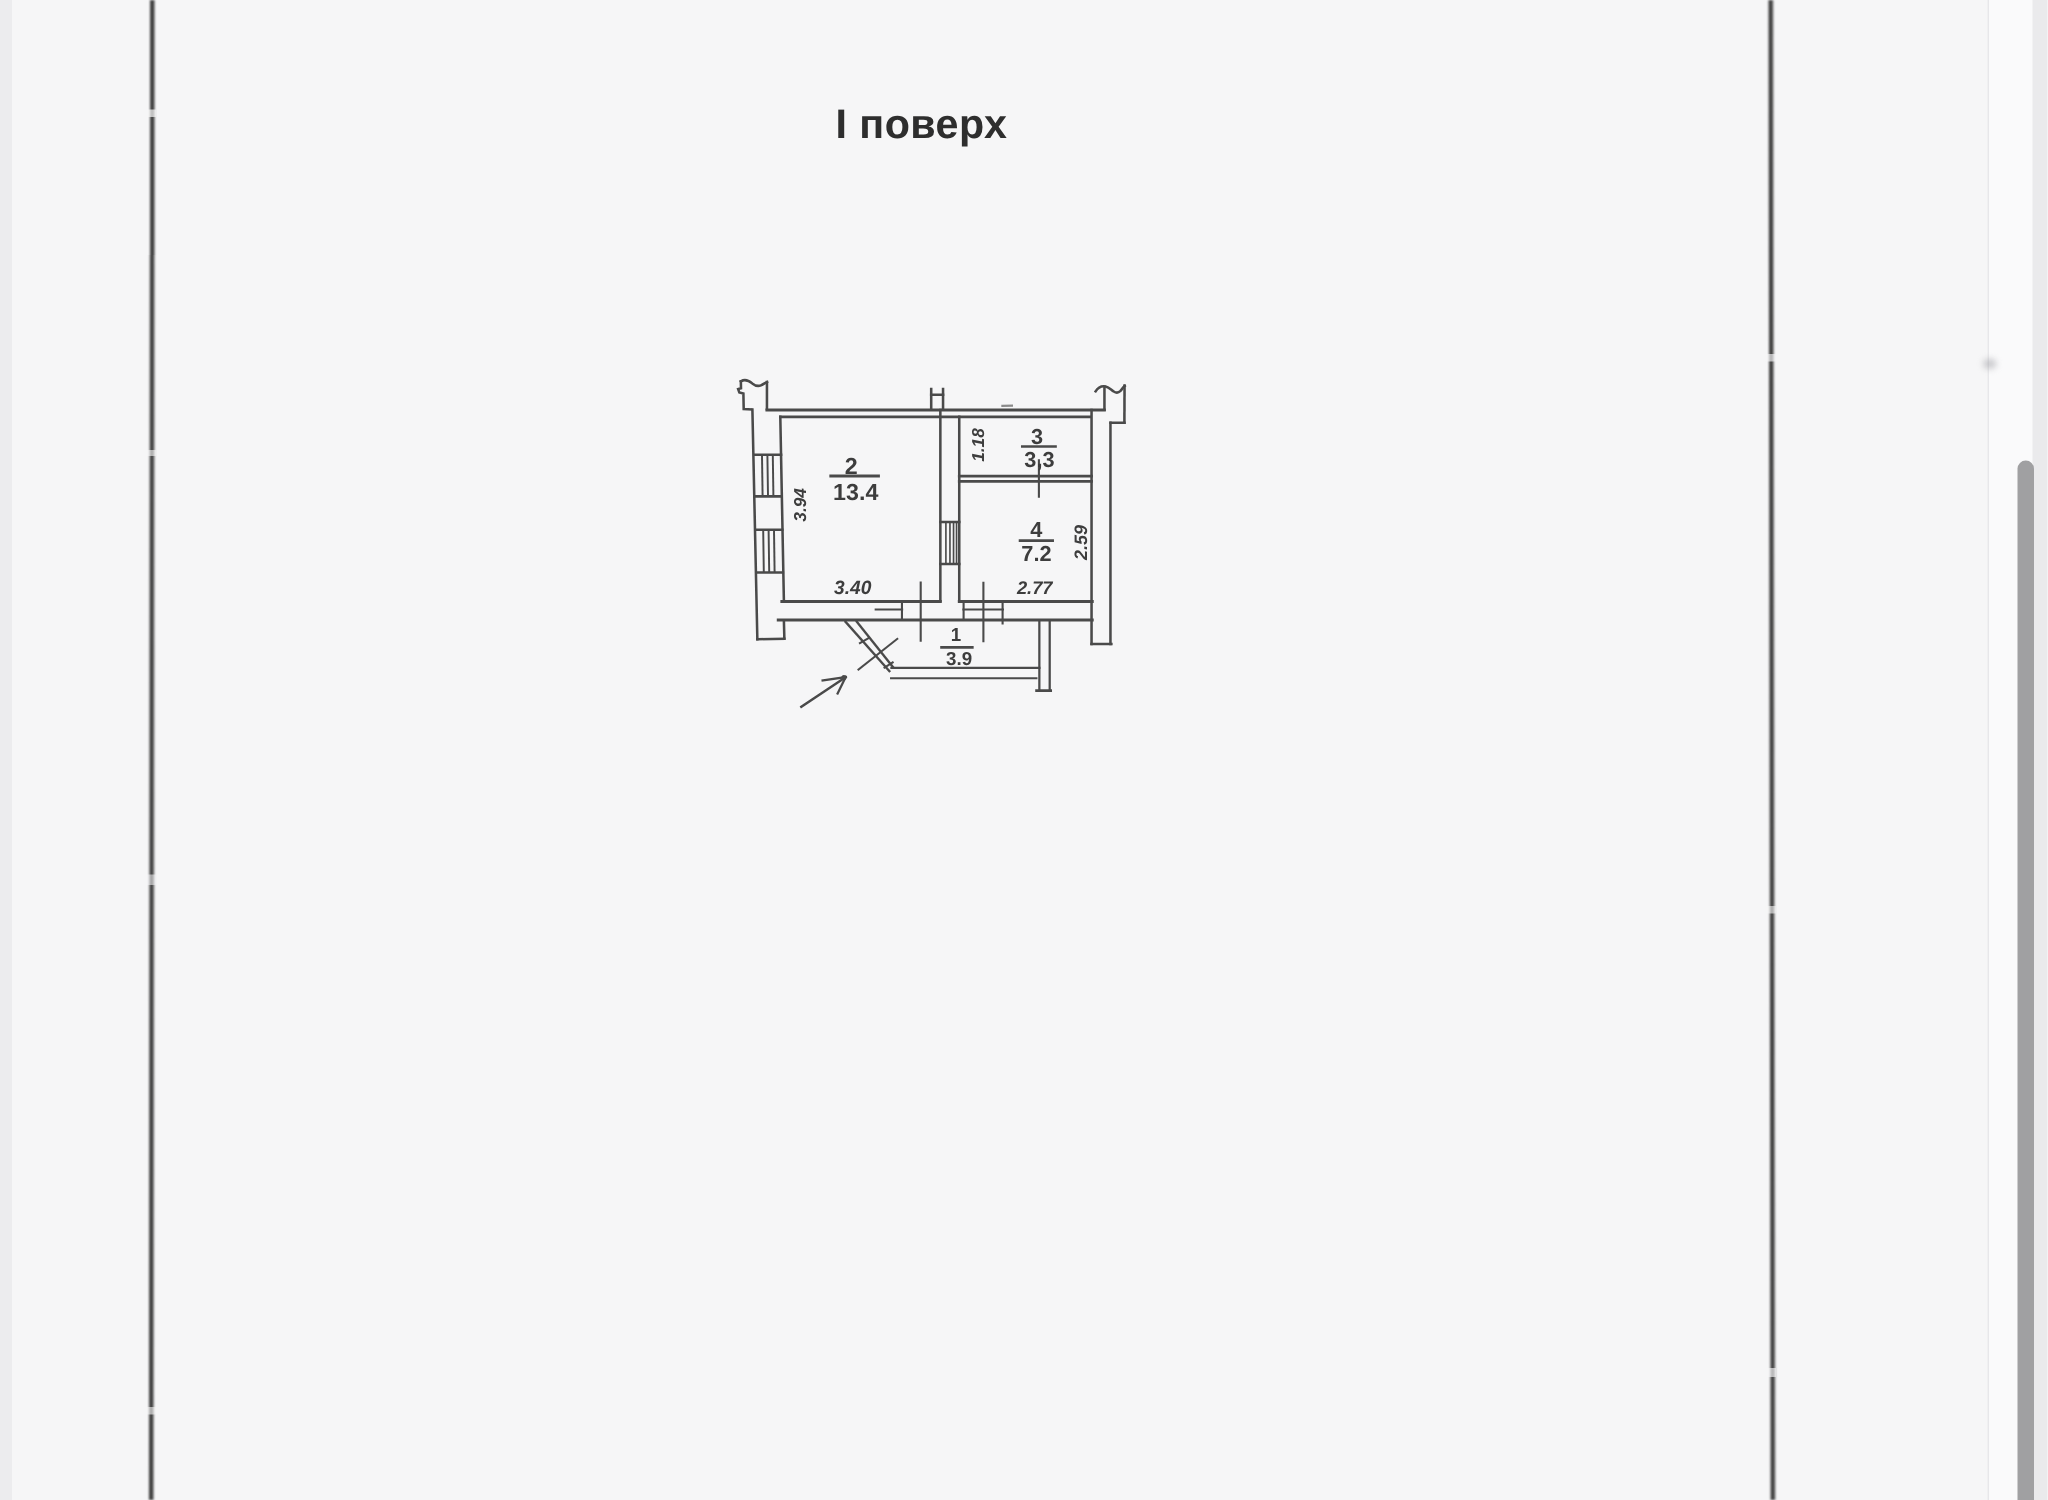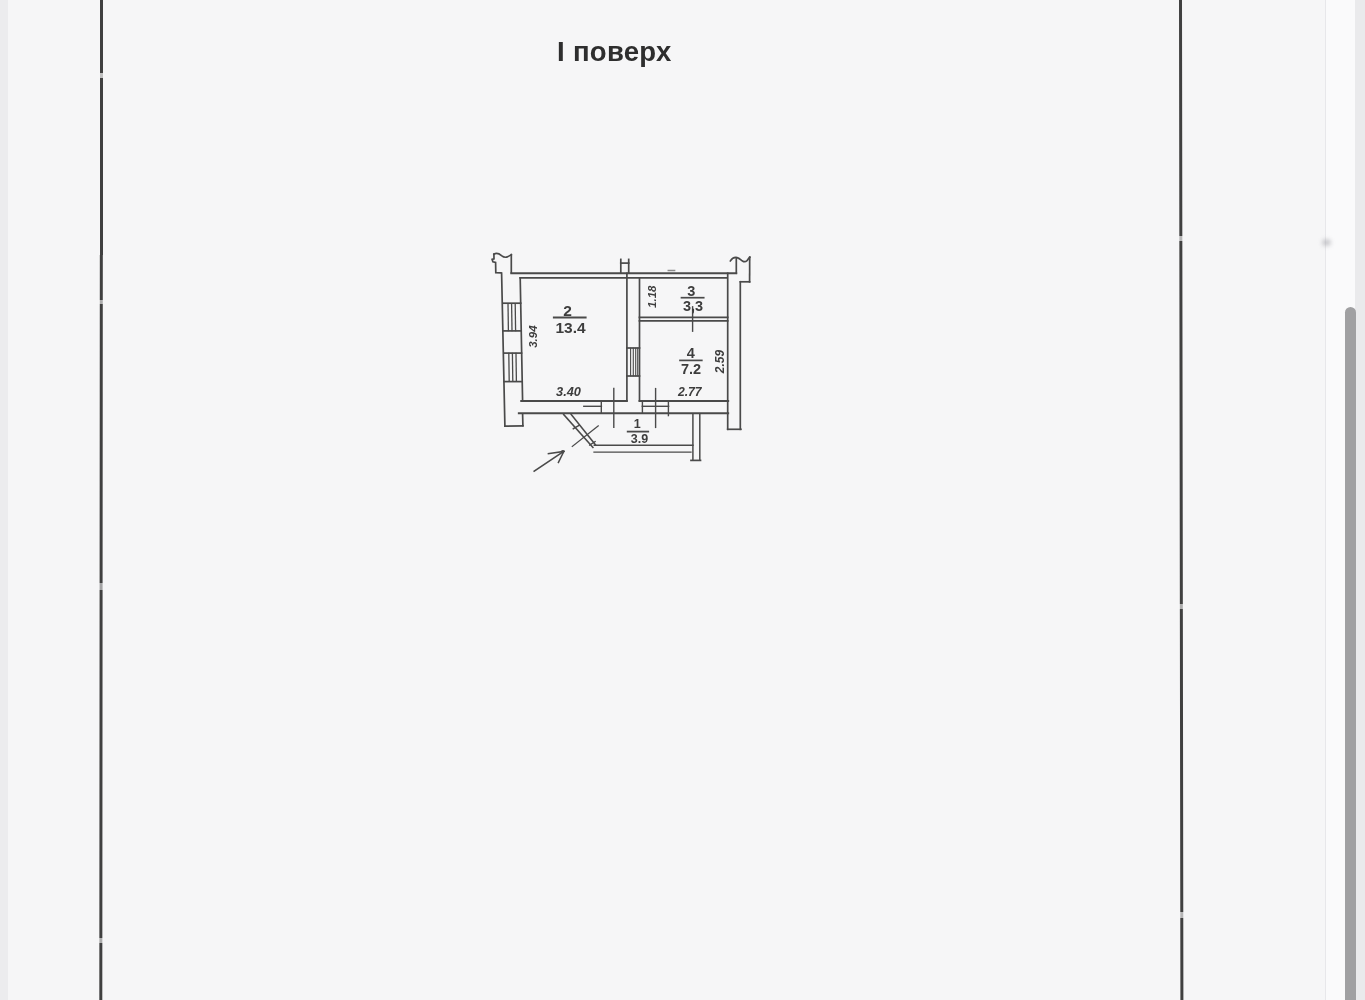--- a/index.html
+++ b/index.html
@@ -28,21 +28,21 @@
 <div class="abs" style="left:1176.5px;top:912px;width:7px;height:6px;background:rgba(246,246,247,0.65);"></div>
 
 <div class="abs" style="left:1325px;top:0;width:30px;height:1000px;background:#fafafb;border-left:1px solid #e7e7ea;"></div>
 
 <div class="abs" style="left:1322px;top:239px;width:9px;height:7px;background:#9a9aa0;border-radius:50%;filter:blur(2.2px);opacity:0.5;"></div>
 
 <div class="abs" style="left:1355px;top:0;width:10px;height:1000px;background:#eaeaec;"></div>
 
 <div class="abs" style="left:1344.5px;top:307px;width:11px;height:693px;background:#a0a0a2;border-radius:6px 6px 0 0;"></div>
 
-<div class="abs" style="left:557px;top:36px;font-size:27.5px;font-weight:bold;color:#2e2e2e;letter-spacing:0.3px;filter:blur(0.4px);text-align:center;">І поверх</div>
+<div class="abs" style="left:557px;top:67px;font-size:27.5px;font-weight:bold;color:#2e2e2e;letter-spacing:0.3px;filter:blur(0.4px);text-align:center;">І поверх</div>
 
 <svg class="abs" style="left:480px;top:245px;filter:blur(0.45px);" width="300" height="240" viewBox="480 245 300 240" fill="none" stroke="#4a4a4a" stroke-width="1.7" stroke-linecap="square">
 
   <g>
     <path d="M493.9,254.2 C496.5,252.6 499.5,253.9 501.5,255.6 C503.5,257.2 505.5,257.6 507.3,256.9 C509,256.2 510,255.3 511.3,254.7"></path>
     <path d="M511.3,254.7 L511.3,272.6"></path>
     <path d="M493.9,254.2 L494.0,258.8 L492.1,259.4 L492.9,261.7 L495.6,262.4 L495.8,272.7 L500.9,272.9"></path>
   </g>
 
   <g>

